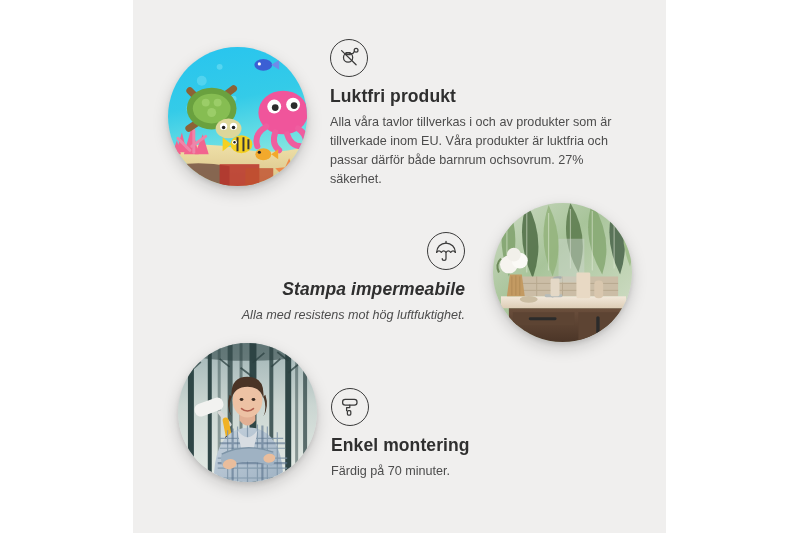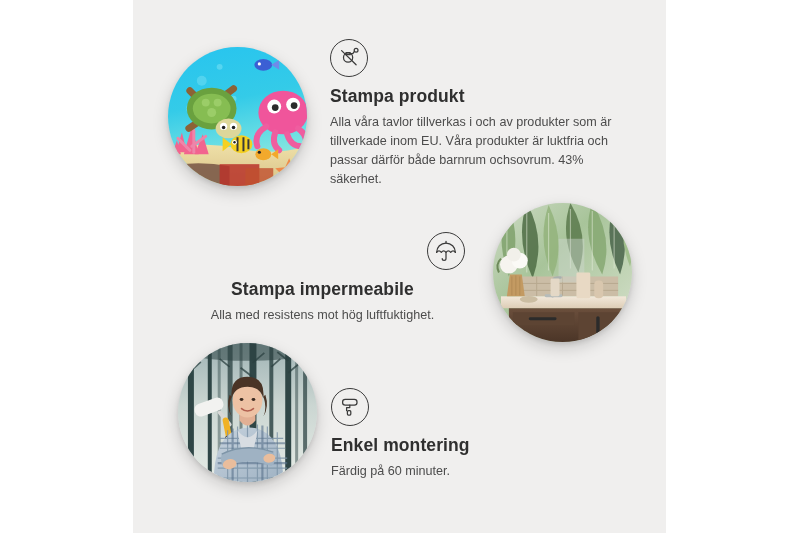--- a/index.html
+++ b/index.html
@@ -39,21 +39,21 @@
     border-radius: 50%;
     overflow: hidden;
     box-shadow: 0 6px 16px rgba(0,0,0,0.17), 0 2px 5px rgba(0,0,0,0.10);
     background: #ddd;
   }
   .photo > svg { display: block; width: 100%; height: 100%; }
 
   
   .text-block { position: absolute; }
   .text-block.align-left   { text-align: left; }
-  .text-block.align-right  { text-align: center; }
+  .text-block.align-right  { text-align: right; font-style: italic; }
 
   .icon-circle {
     width: 38px;
     height: 38px;
     border: 1.6px solid #3b3b3b;
     border-radius: 50%;
     display: flex;
     align-items: center;
     justify-content: center;
   }
@@ -191,22 +191,22 @@
   <div class="text-block align-left" id="block-odorless">
     <div class="icon-circle">
       <svg width="24" height="24" viewBox="0 0 24 24" fill="none" stroke="#3b3b3b" stroke-width="1.25" stroke-linecap="round" stroke-linejoin="round">
         <path d="M6.5 11.5 a4.6 4.6 0 1 0 9.2 0 a4.6 4.6 0 1 0 -9.2 0"></path>
         <path d="M9 6.6 h4.2 v2.1 h-4.2 z"></path>
         <path d="M13.2 7.6 h2.6 l1.6 -2.3"></path>
         <circle cx="19.1" cy="4.2" r="1.9"></circle>
         <path d="M4.6 4.6 L19.1 18.8"></path>
       </svg>
     </div>
-    <div class="f-title">Stampa produkt</div>
-    <div class="f-body">Alla våra tavlor tillverkas i och av produkter som är tillverkade inom EU. Våra produkter är luktfria och passar därför både barnrum ochsovrum. 43% säkerhet.</div>
+    <div class="f-title">Luktfri produkt</div>
+    <div class="f-body">Alla våra tavlor tillverkas i och av produkter som är tillverkade inom EU. Våra produkter är luktfria och passar därför både barnrum ochsovrum. 27% säkerhet.</div>
   </div>
 
   <div class="photo" id="photo-bathroom">
     <svg viewBox="0 0 140 140" preserveAspectRatio="xMidYMid slice" aria-hidden="true">
       <defs>
         <linearGradient id="wallG" x1="0" y1="0" x2="1" y2="1">
           <stop offset="0%" stop-color="#cfdcc6"></stop>
           <stop offset="40%" stop-color="#a8c49a"></stop>
           <stop offset="100%" stop-color="#d8e2ce"></stop>
         </linearGradient>
@@ -368,16 +368,16 @@
 
   <div class="text-block align-left" id="block-assembly">
     <div class="icon-circle">
       <svg width="24" height="24" viewBox="0 0 24 24" fill="none" stroke="#3b3b3b" stroke-width="1.25" stroke-linecap="round" stroke-linejoin="round">
         <rect x="4.6" y="4.4" width="14.4" height="5.6" rx="2.6"></rect>
         <path d="M11.8 10 v2.6 h-3.2 v3.1"></path>
         <rect x="9.4" y="15.7" width="3.4" height="4.4" rx="1"></rect>
       </svg>
     </div>
     <div class="f-title">Enkel montering</div>
-    <div class="f-body">Färdig på 60 minuter.</div>
+    <div class="f-body">Färdig på 70 minuter.</div>
   </div>
 
 </div>
 
 </body></html>

